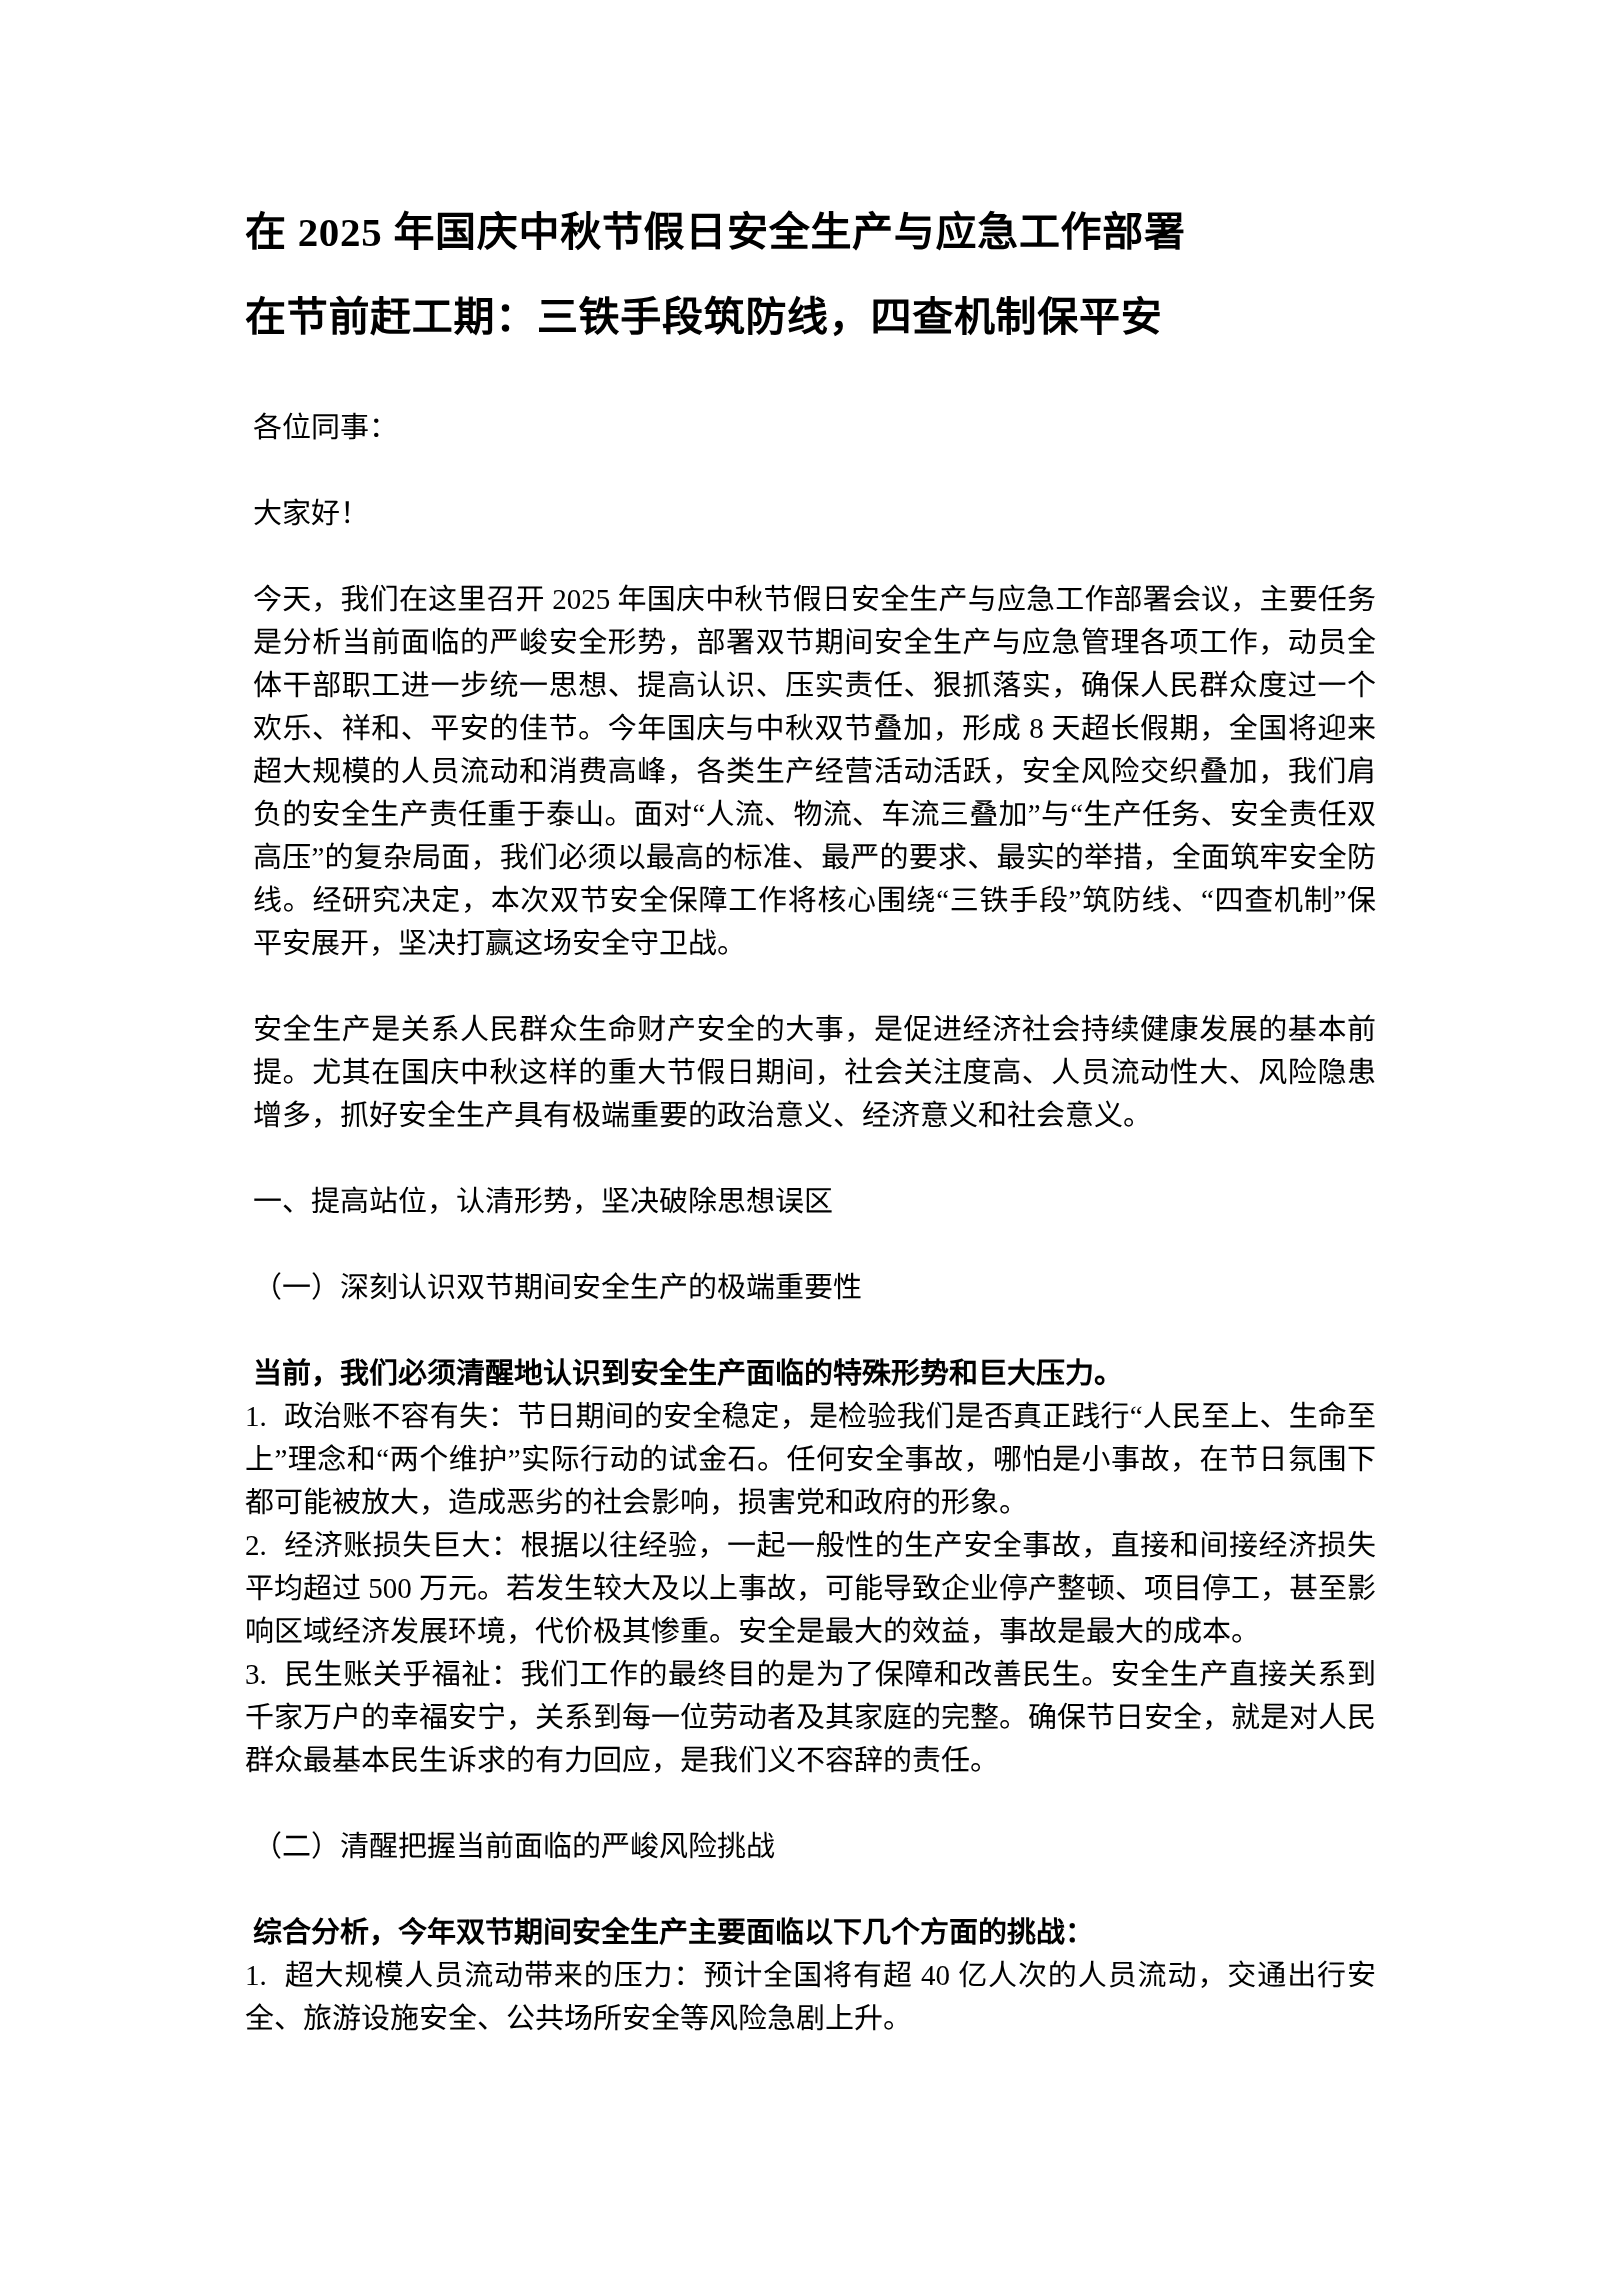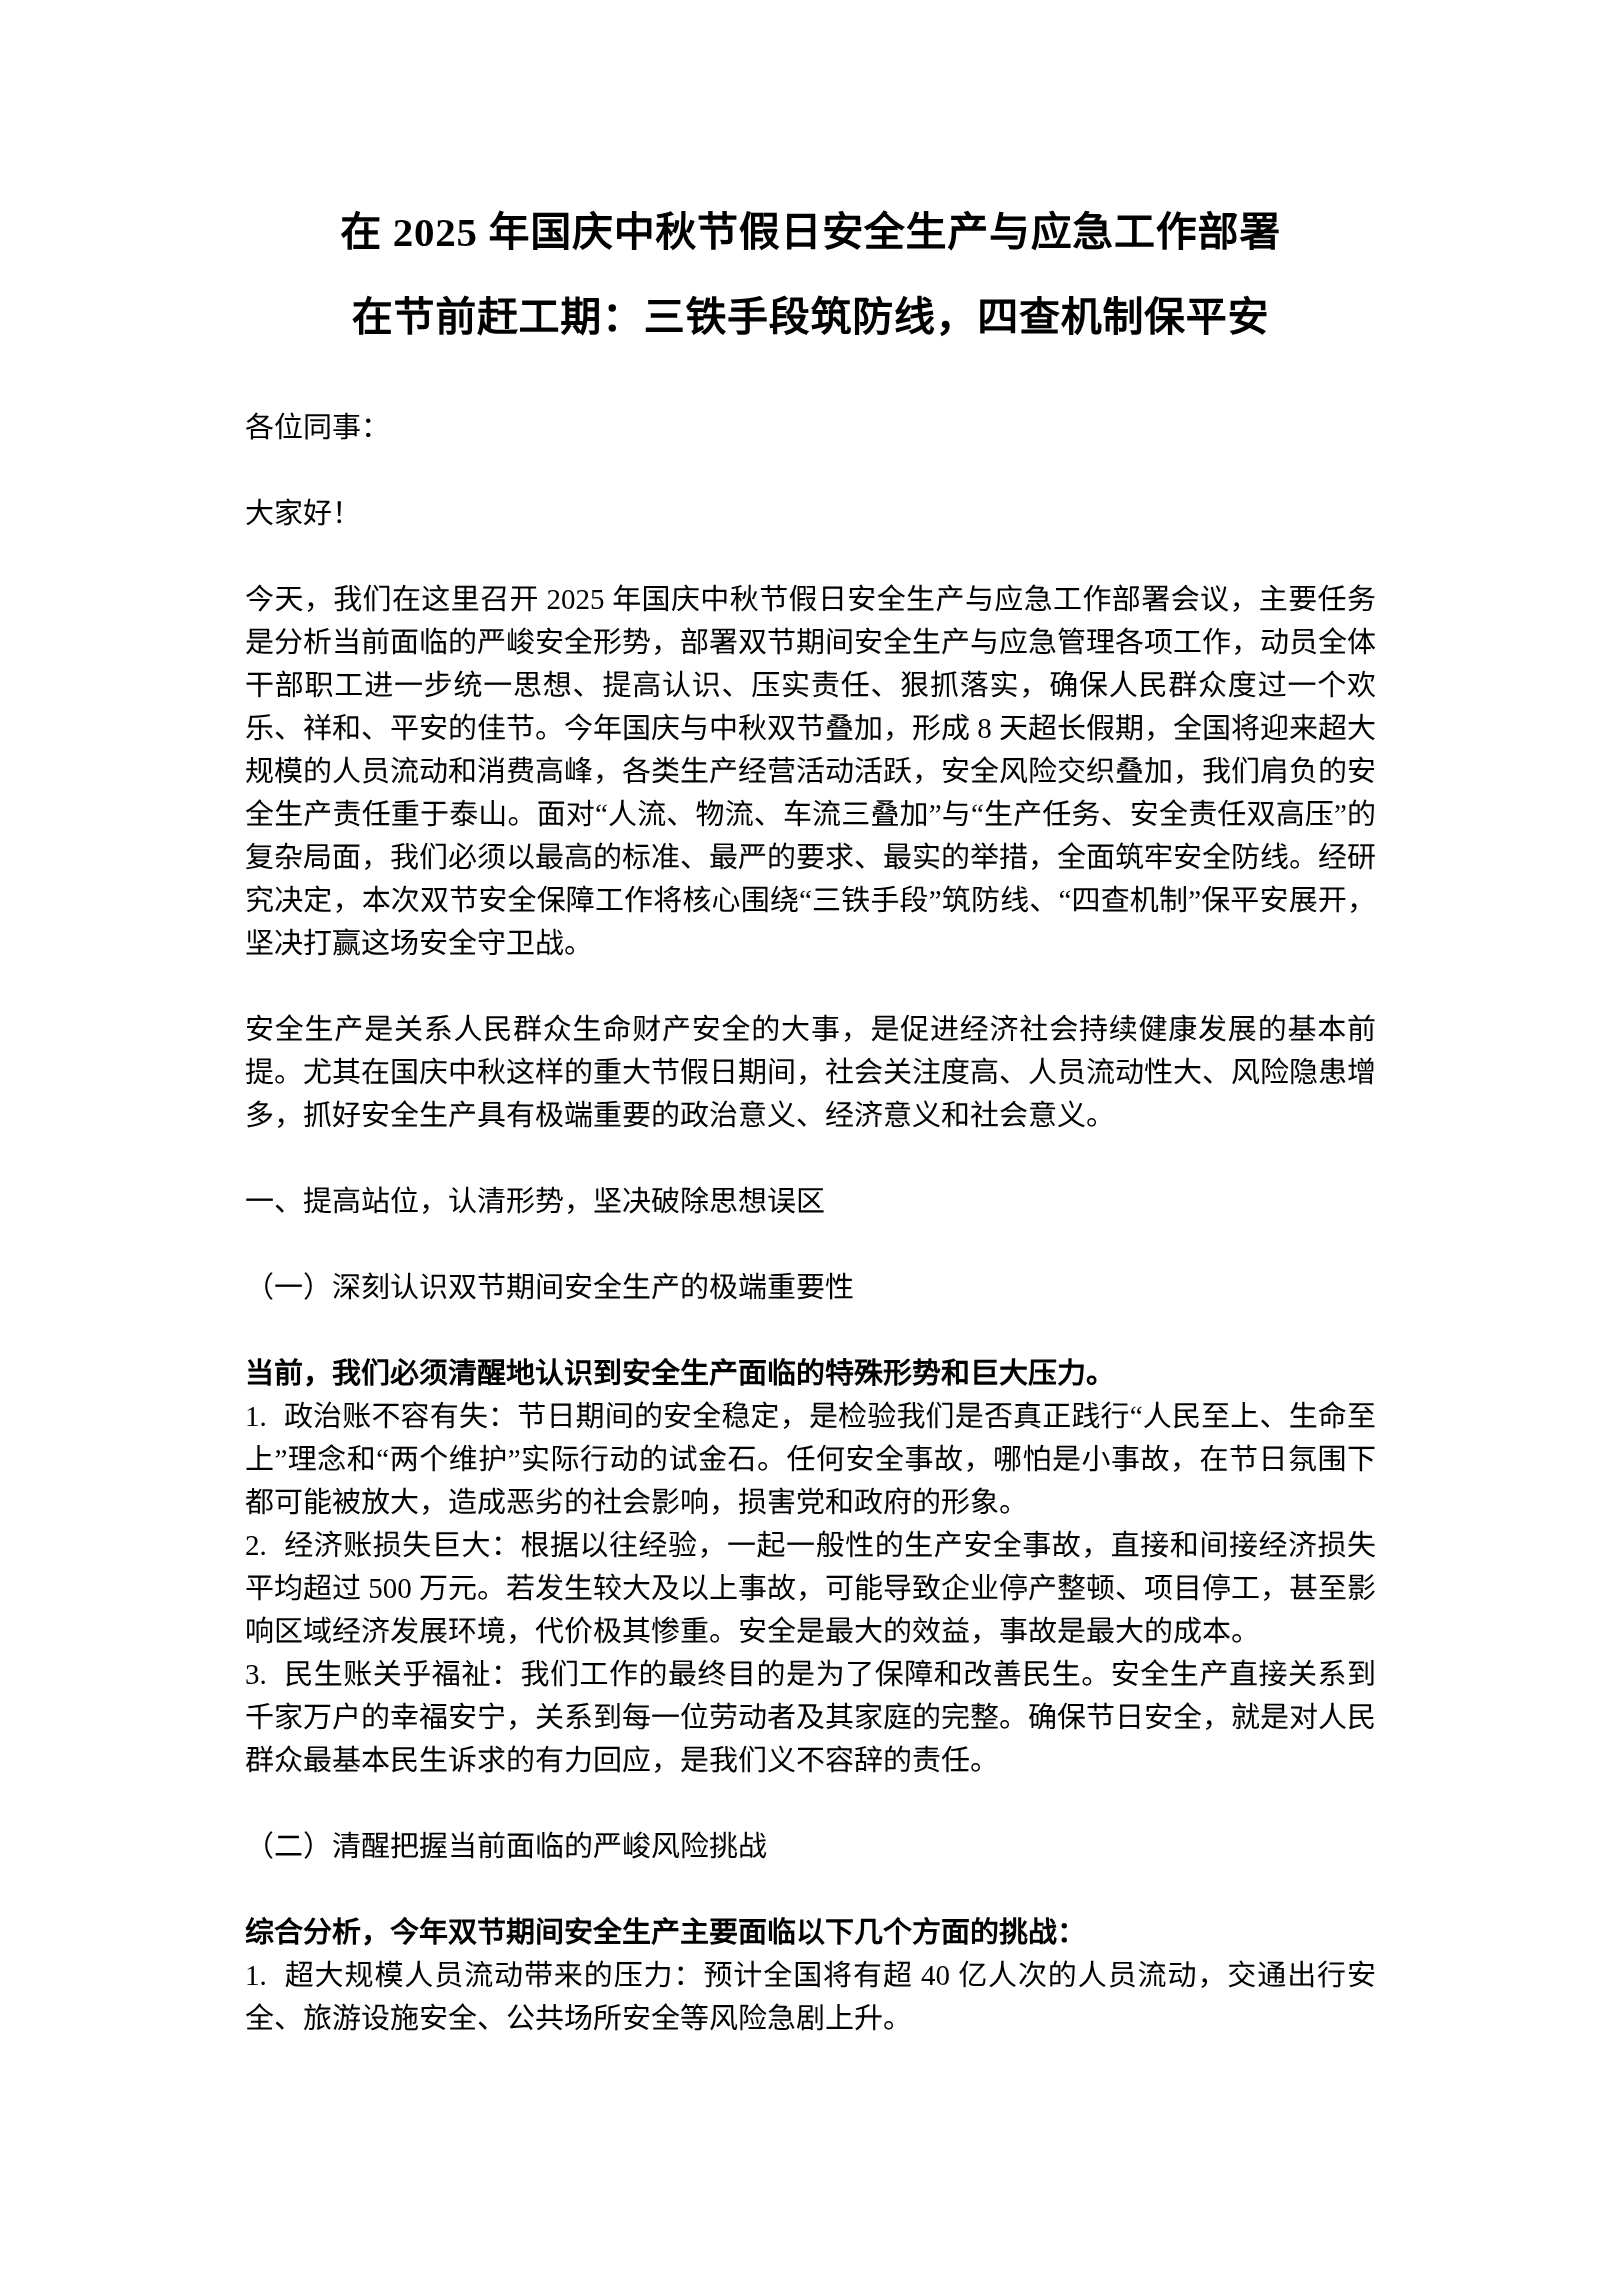--- a/index.html
+++ b/index.html
@@ -20,28 +20,27 @@
     position: absolute;
     left: 245px;
     top: 0;
     width: 1131px;
   }
   .doc-title {
     margin: 190px 0 46px 0;
     font-size: 41px;
     line-height: 85px;
     font-weight: 700;
-    text-align: center;
     letter-spacing: 0.7px;
   }
   .doc-title .title-line {
     display: block;
   }
   .b {
-    margin: 0 0 43px 0;
+    margin: 0 0 43px 8px;
     font-size: 29px;
     line-height: 43px;
     text-align: justify;
     text-justify: inter-character;
   }
   .b.tight {
     margin-bottom: 0;
     font-weight: bold;
   }
   .li {

